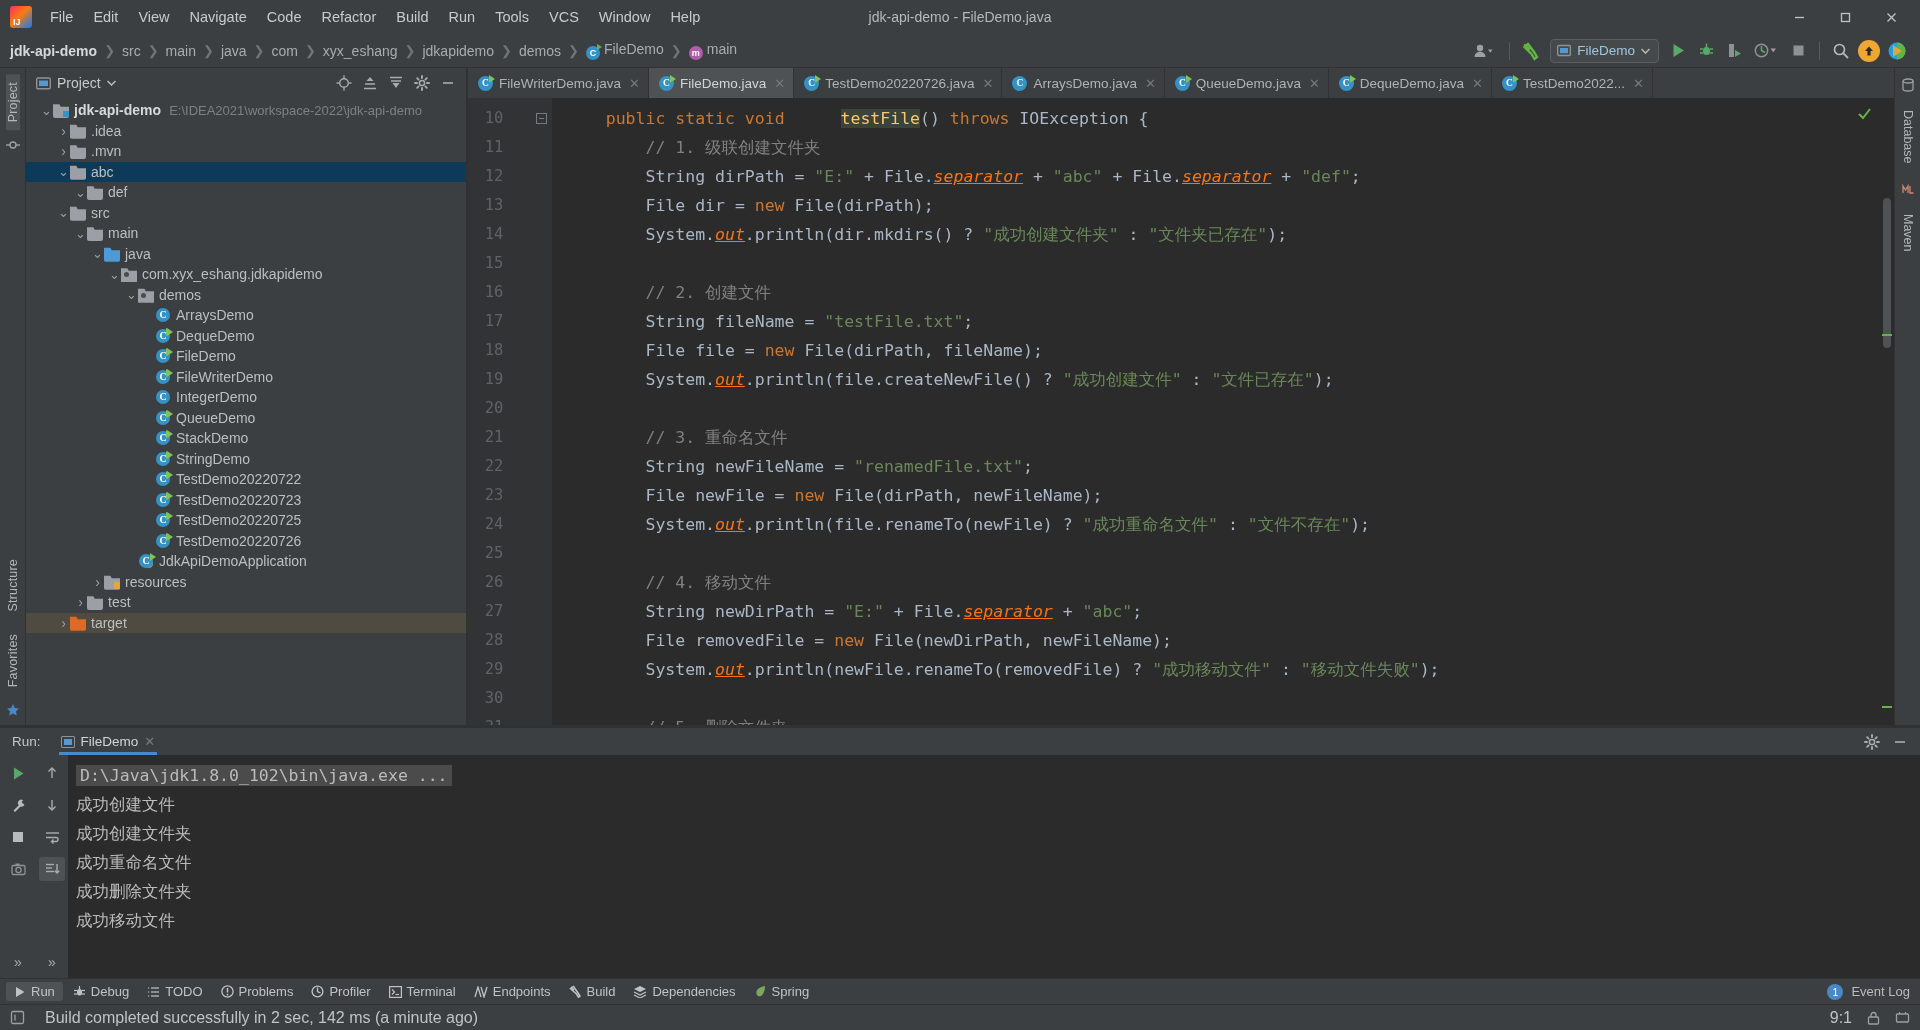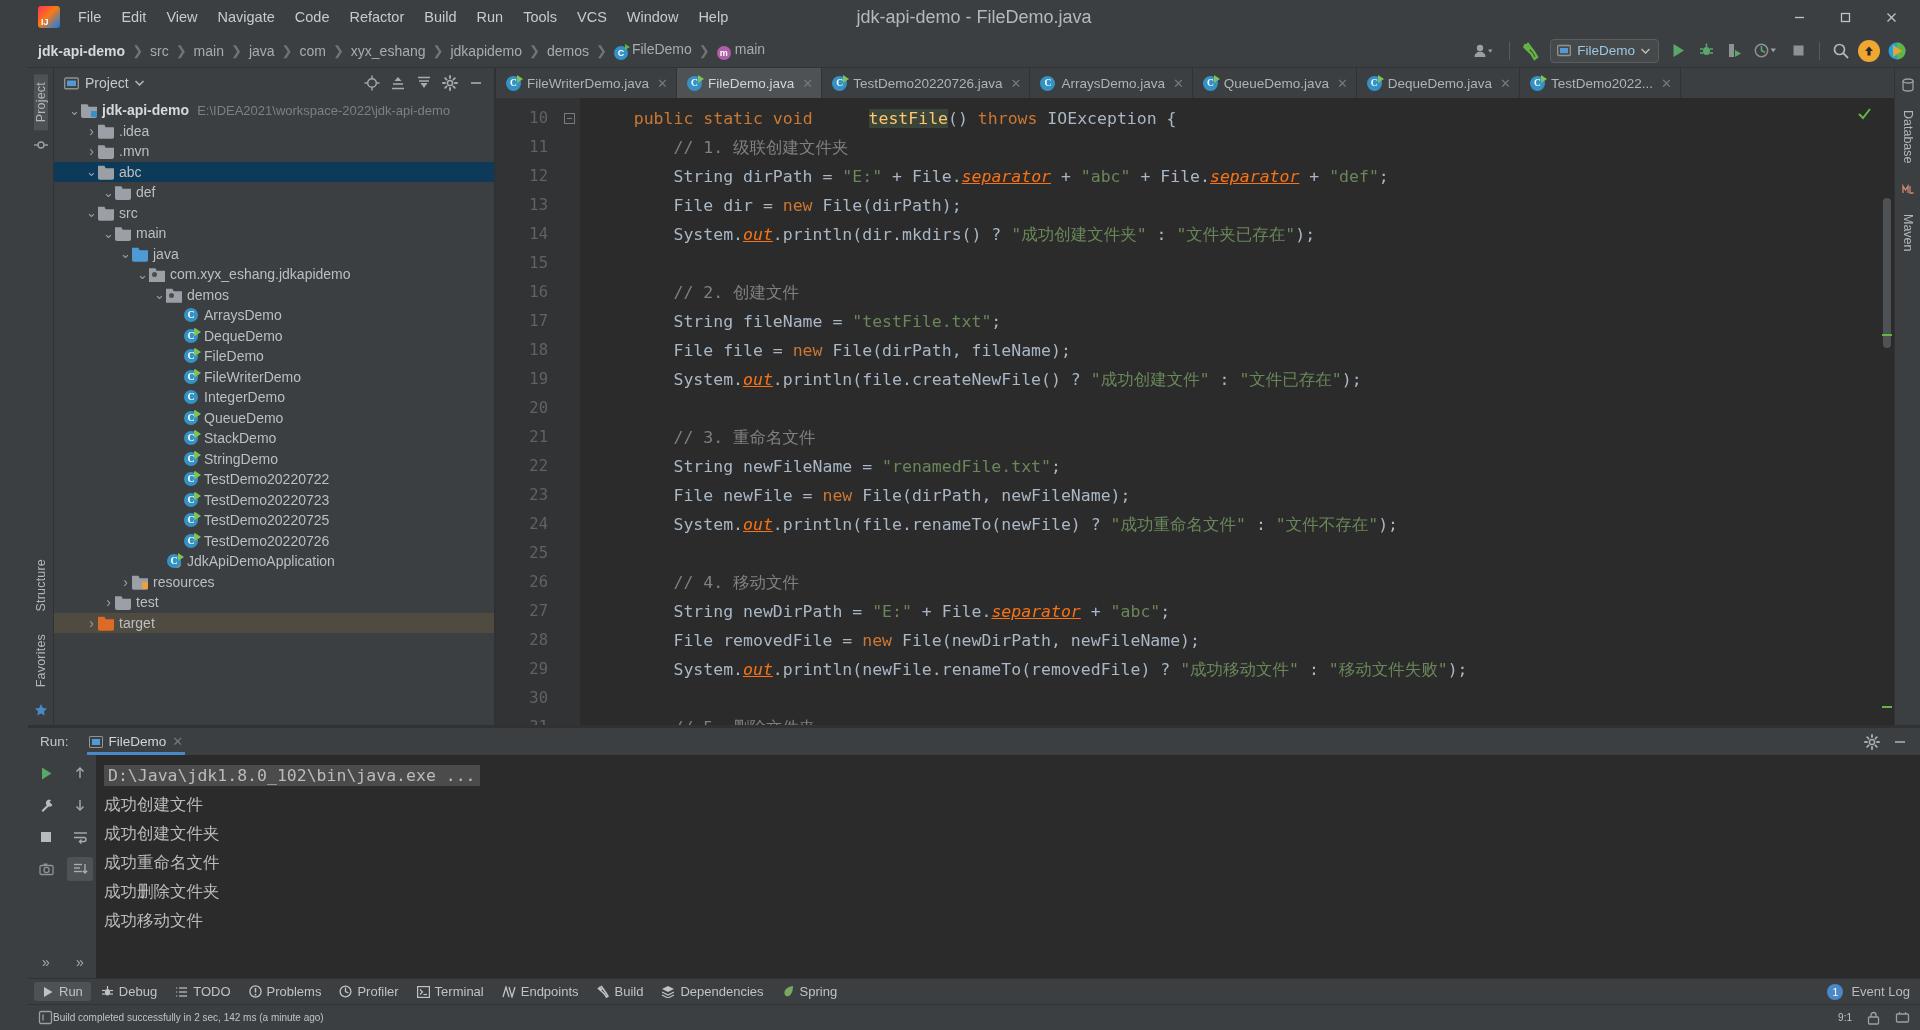--- a/index.html
+++ b/index.html
@@ -4,32 +4,32 @@
 <style>
   * { box-sizing: border-box; margin:0; padding:0; }
   html,body{
     width:1920px; height:1030px; overflow:hidden;
     background:#3c3f41;
     font-family:"Liberation Sans", sans-serif;
     font-size:14px;
     color:#bbbbbb;
     -webkit-font-smoothing:antialiased;
   }
-  .app{ position:relative; width:1920px; height:1030px; display:flex; flex-direction:column; background:#3c3f41;padding-left:28px;}
+  .app{ position:relative; width:1920px; height:1030px; display:flex; flex-direction:column; background:#3c3f41;}
 
   
   .menubar{
     height:34px; background:#3c3f41; display:flex; align-items:center;
     padding:0 6px; flex:0 0 34px; position:relative;
   }
   .ij-logo{ width:22px;height:22px;margin:0 8px 0 4px; position:relative; border-radius:3px; overflow:hidden;
     background:linear-gradient(135deg,#fe315d 0%,#f97a12 45%,#087cfa 100%); }
   .ij-logo::after{ content:"IJ"; position:absolute; left:3px; bottom:1px; font-size:9px; font-weight:bold; color:#fff; font-family:"Liberation Sans",sans-serif;}
   .menubar .mi{ padding:4px 10px; font-size:14.5px; color:#c8cbcd; cursor:default; white-space:nowrap;}
-  .win-title{ position:absolute; left:0; right:0; text-align:center; font-size:18px; color:#b6b9bb; pointer-events:none;}
+  .win-title{ position:absolute; left:0; right:0; text-align:center; font-size:14px; color:#b6b9bb; pointer-events:none;}
   .win-ctrls{ margin-left:auto; display:flex; align-items:center; z-index:2;}
   .win-btn{ width:46px;height:32px; display:flex;align-items:center;justify-content:center; color:#c0c3c5; font-size:15px;}
 
   
   .navrow{ height:34px; background:#3c3f41; display:flex; align-items:center; padding:0 6px; flex:0 0 34px; border-bottom:1px solid #323232;}
   .crumbs{ display:flex; align-items:center; gap:0px; font-size:14px;}
   .crumb{ color:#a9acae; padding:2px 4px; white-space:nowrap;}
   .crumb.bold{ font-weight:bold; color:#d6d9db;}
   .crumbsep{ color:#6f7476; padding:0 3px; font-size:13px;}
   .crumb-ico{ display:inline-block; width:14px;height:14px;border-radius:50%;
@@ -93,21 +93,21 @@
   .edwrap{ flex:1 1 auto; display:flex; flex-direction:column; min-width:0; background:#2b2b2b;}
   .tabs{ height:30px; flex:0 0 30px; display:flex; align-items:stretch; background:#3c3f41; overflow:hidden;}
   .tab{ display:flex; align-items:center; gap:6px; padding:0 8px 0 10px; font-size:13.5px; color:#b0b3b5; border-right:1px solid #323232; white-space:nowrap;}
   .tab.active{ background:#4e5254; color:#d2d5d7;}
   .tab .x{ color:#76797b; font-size:13px; margin-left:2px;}
   .tabico{ width:15px;height:15px;position:relative;flex:0 0 15px;}
   .tabico .circ{ position:absolute; inset:0; border-radius:50%; background:#3592c4; color:#fff; font-size:9.5px; line-height:15px; text-align:center; font-weight:bold; font-family:"Liberation Serif",serif;}
   .tabico.run::after{ content:""; position:absolute; right:-2px; top:-1px; border-left:6px solid #7ec25a; border-top:4px solid transparent; border-bottom:4px solid transparent;}
 
   .editor{ flex:1 1 auto; position:relative; background:#2b2b2b; overflow:hidden; display:flex;}
-  .gutter{ width:62px; flex:0 0 62px; background:#313335; text-align:right; color:#606366; font-family:"DejaVu Sans Mono", monospace; font-size:15.5px; padding-top:6px; user-select:none;}
+  .gutter{ width:62px; flex:0 0 62px; background:#313335; text-align:center; color:#606366; font-family:"DejaVu Sans Mono", monospace; font-size:15.5px; padding-top:6px; user-select:none;}
   .gutter .ln{ height:29px; line-height:29px; padding-right:10px;}
   .foldcol{ width:22px; flex:0 0 22px; background:#313335; padding-top:6px;}
   .foldcol .fd{ height:29px; display:flex; align-items:center; justify-content:center; color:#787b7d; font-size:11px;}
   .code{ flex:1 1 auto; padding:6px 0 0 14px; font-family:"DejaVu Sans Mono", monospace; font-size:16.5px; line-height:29px; white-space:pre; overflow:hidden; color:#a9b7c6; position:relative;}
   .code .row{ height:29px;}
   .kw{ color:#cc7832;}
   .str{ color:#6a8759;}
   .cmt{ color:#808080;}
   .fld{ color:#f97316; font-style:italic;text-decoration:underline;}
   .mth{ color:#ffc66d;margin-left:46px;}
@@ -140,21 +140,21 @@
   .cline{ height:29px; white-space:pre;}
 
   
   .bottombar{ height:26px; flex:0 0 26px; background:#3c3f41; display:flex; align-items:center; gap:2px; padding:0 6px; border-top:1px solid #323232; font-size:13px;}
   .bb{ display:flex; align-items:center; gap:5px; padding:2px 8px; color:#c0c3c5; border-radius:3px;}
   .bb.act{ background:#4e5254;}
   .bb-right{ margin-left:auto; display:flex; align-items:center; gap:8px; padding-right:4px;}
   .evbadge{ width:16px;height:16px;border-radius:50%;background:#4a88c7;color:#fff;font-size:10.5px;display:flex;align-items:center;justify-content:center;}
 
   
-  .status{ height:26px; flex:0 0 26px; background:#3c3f41; display:flex; align-items:center; padding:0 10px; gap:0; font-size:10px; color:#c0c3c5; border-top:1px solid #323232;}
+  .status{ height:26px; flex:0 0 26px; background:#3c3f41; display:flex; align-items:center; padding:0 10px; gap:20px; font-size:16px; color:#c0c3c5; border-top:1px solid #323232;}
   .status-right{ margin-left:auto; display:flex; align-items:center; gap:14px;}
 
   svg{ display:block; }
 </style>
 </head>
 <body>
 
 <div class="app">
 
   <div class="menubar">

